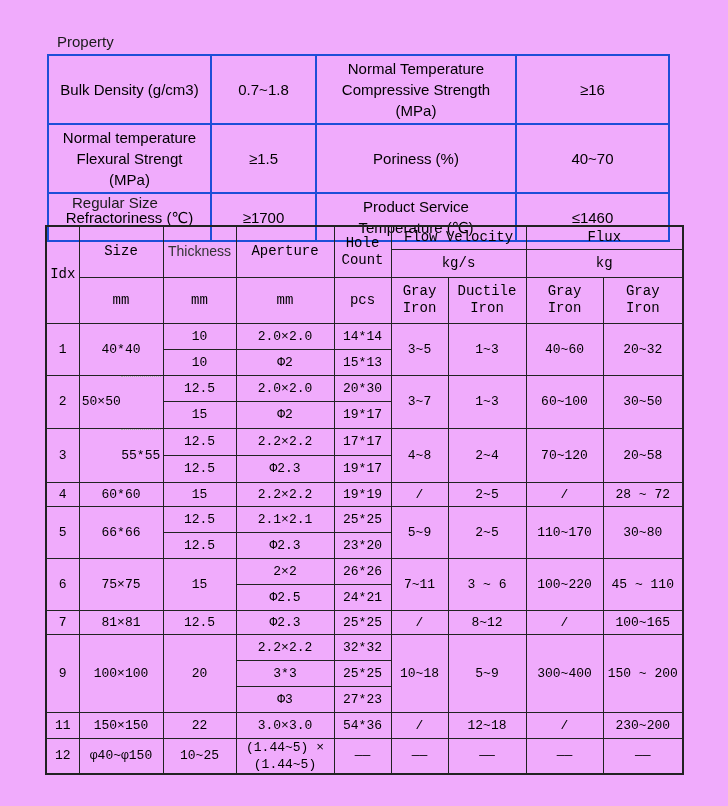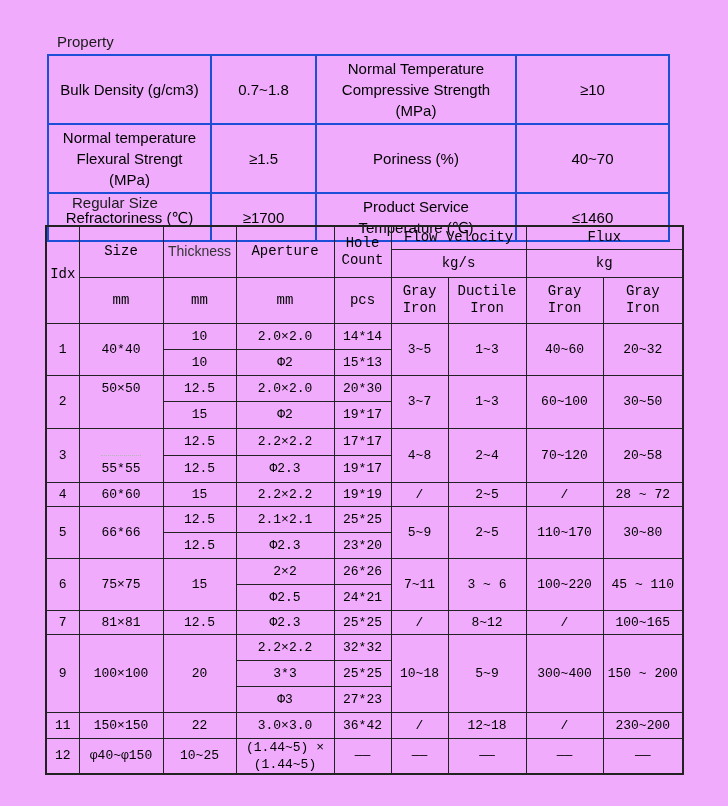--- a/index.html
+++ b/index.html
@@ -23,21 +23,21 @@
             font-family:"Liberation Mono","DejaVu Sans Mono",monospace;
             font-size:13px;border:2px solid #222;}
   table.reg th,table.reg td{border:1px solid #222;text-align:center;vertical-align:middle;
             padding:0 2px;font-weight:normal;line-height:17px;overflow:hidden;}
   table.reg th{font-size:14px;}
   th.sans{font-family:"Liberation Sans","DejaVu Sans",sans-serif;font-size:15px;color:#333;}
   tr.hh1{height:23px;} tr.hh2{height:28px;} tr.hh3{height:46px;}
   tr.br{height:26px;} tr.brs{height:24px;} tr.brt{height:32px;}
   .pre{white-space:pre-line;}
   td.splitcell{padding:0;}
-  .split{display:flex;flex-direction:column;width:100%;align-items:center;}
+  .split{display:flex;flex-direction:row;width:100%;}
   .split .half{flex:1;display:flex;align-items:center;justify-content:center;}
   .split .half.dot{border-top:1px dotted #b5b5b5;}
   .sp52{height:52px;} .sp53{height:53px;}
 </style>
 </head>
 <body>
 
 <div class="page">
 
   <div class="title" id="prop-title">Property</div>
@@ -49,21 +49,21 @@
           <col style="width:105px">
           <col style="width:200px">
           <col style="width:153px">
         </colgroup>
       <tbody>
           <tr class="ph1">
         <td class="pre">Bulk Density (g/cm3)</td>
         <td>0.7~1.8</td>
         <td class="pre">Normal Temperature
 Compressive Strength (MPa)</td>
-        <td>≥10</td>
+        <td>≥16</td>
       </tr>
       <tr class="ph2">
         <td class="pre">Normal temperature
 Flexural Strengt (MPa)</td>
         <td>≥1.5</td>
         <td class="pre">Poriness (%)</td>
         <td>40~70</td>
       </tr>
       <tr class="ph3">
         <td class="pre">Refractoriness (℃)</td>
@@ -258,21 +258,21 @@
       <tr class="br">
         <td>Φ3</td>
         <td>27*23</td>
       </tr>
 
       <tr class="br">
         <td>11</td>
         <td>150×150</td>
         <td>22</td>
         <td>3.0×3.0</td>
-        <td>36*42</td>
+        <td>54*36</td>
         <td>/</td>
         <td>12~18</td>
         <td>/</td>
         <td>230~200</td>
       </tr>
 
       <tr class="brt">
         <td>12</td>
         <td>φ40~φ150</td>
         <td>10~25</td>

